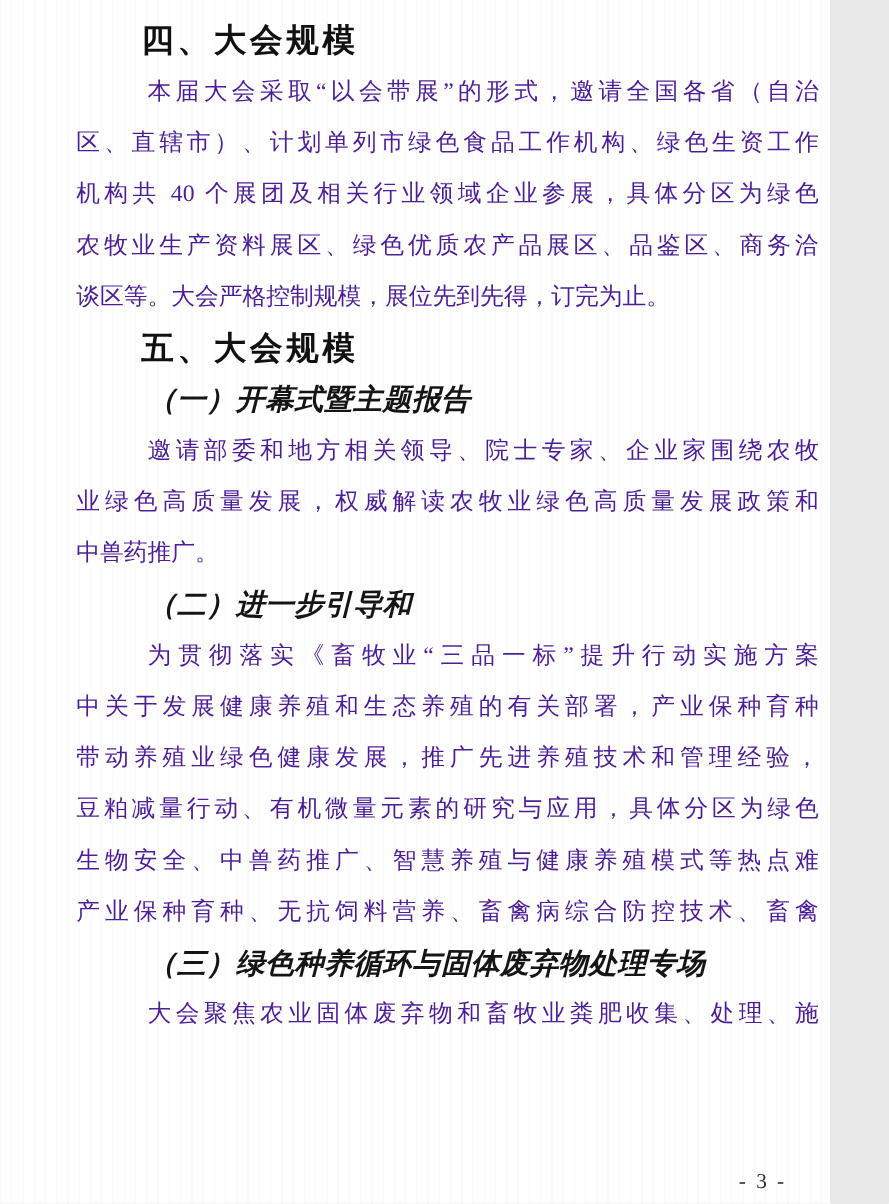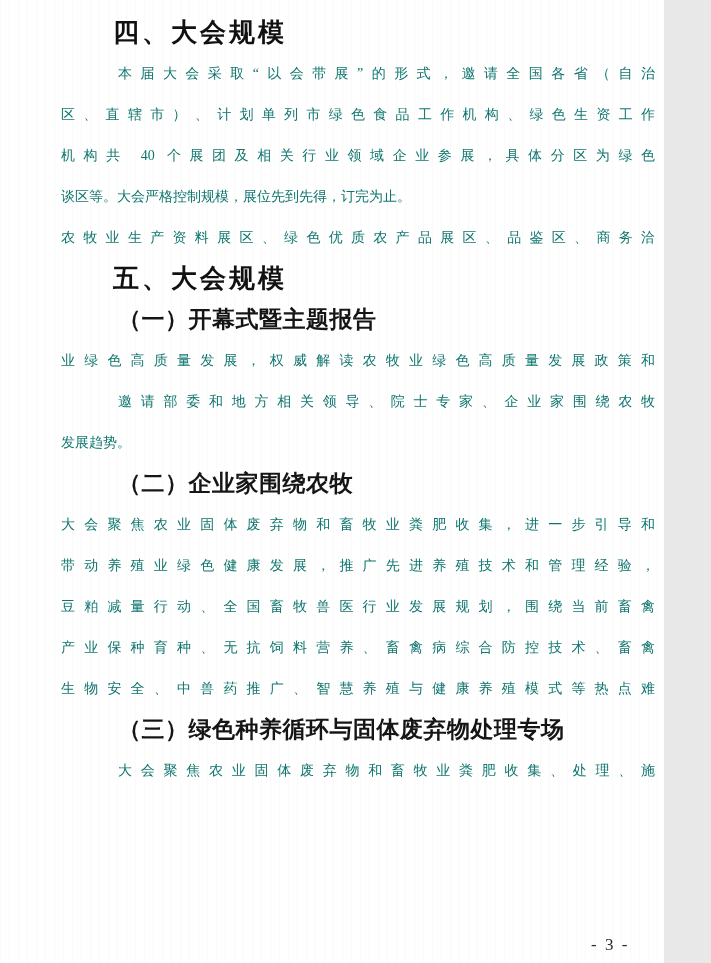--- a/index.html
+++ b/index.html
@@ -22,42 +22,43 @@
     );
     pointer-events: none;
   }
   .doc {
     position: absolute;
     left: 61px;
     top: 12px;
     width: 594px;
   }
   .line {
-    font-size: 14px;
+    font-size: 19px;
     line-height: 41px;
     height: 41px;
-    color: #0f766e;
+    color: #4c1d95;
     text-align: justify;
     text-align-last: justify;
     overflow: hidden;
   }
   .line.first { text-indent: 57px; }
   .line.last  { text-align-last: left; }
   .h1 {
     font-family: "Liberation Sans", "DejaVu Sans", sans-serif;
     font-weight: bold;
     font-size: 26px;
     letter-spacing: 3px;
     line-height: 41px;
     height: 41px;
     padding-left: 52px;
     color: #111111;
   }
   .h2 {
     font-weight: bold;
+    font-style: italic;
     font-size: 23px;
     letter-spacing: 0.5px;
     line-height: 41px;
     height: 41px;
     padding-left: 57px;
     color: #151515;
   }
   .page-number {
     position: absolute;
     left: 591px;
@@ -71,30 +72,31 @@
 </head>
 <body>
 
 <div class="page">
   <div class="streaks"></div>
   <div class="doc" id="doc">
       <div class="h1">四、大会规模</div>
       <div class="line first">本届大会采取“以会带展”的形式，邀请全国各省（自治</div>
       <div class="line">区、直辖市）、计划单列市绿色食品工作机构、绿色生资工作</div>
       <div class="line">机构共 40 个展团及相关行业领域企业参展，具体分区为绿色</div>
+      <div class="line">农牧业生产资料展区、绿色优质农产品展区、品鉴区、商务洽</div>
       <div class="line last">谈区等。大会严格控制规模，展位先到先得，订完为止。</div>
-      <div class="line">农牧业生产资料展区、绿色优质农产品展区、品鉴区、商务洽</div>
       <div class="h1">五、大会规模</div>
       <div class="h2">（一）开幕式暨主题报告</div>
+      <div class="line first">邀请部委和地方相关领导、院士专家、企业家围绕农牧</div>
       <div class="line">业绿色高质量发展，权威解读农牧业绿色高质量发展政策和</div>
-      <div class="line first">邀请部委和地方相关领导、院士专家、企业家围绕农牧</div>
-      <div class="line last">发展趋势。</div>
-      <div class="h2">（二）企业家围绕农牧</div>
-      <div class="line">大会聚焦农业固体废弃物和畜牧业粪肥收集，进一步引导和</div>
+      <div class="line last">中兽药推广。</div>
+      <div class="h2">（二）进一步引导和</div>
+      <div class="line first">为贯彻落实《畜牧业“三品一标”提升行动实施方案</div>
+      <div class="line">中关于发展健康养殖和生态养殖的有关部署，产业保种育种</div>
       <div class="line">带动养殖业绿色健康发展，推广先进养殖技术和管理经验，</div>
-      <div class="line">豆粕减量行动、全国畜牧兽医行业发展规划，围绕当前畜禽</div>
+      <div class="line">豆粕减量行动、有机微量元素的研究与应用，具体分区为绿色</div>
+      <div class="line">生物安全、中兽药推广、智慧养殖与健康养殖模式等热点难</div>
       <div class="line">产业保种育种、无抗饲料营养、畜禽病综合防控技术、畜禽</div>
-      <div class="line">生物安全、中兽药推广、智慧养殖与健康养殖模式等热点难</div>
       <div class="h2">（三）绿色种养循环与固体废弃物处理专场</div>
       <div class="line first">大会聚焦农业固体废弃物和畜牧业粪肥收集、处理、施</div>
     </div>
   <div class="page-number">- 3 -</div>
 </div>
 
 </body></html>

